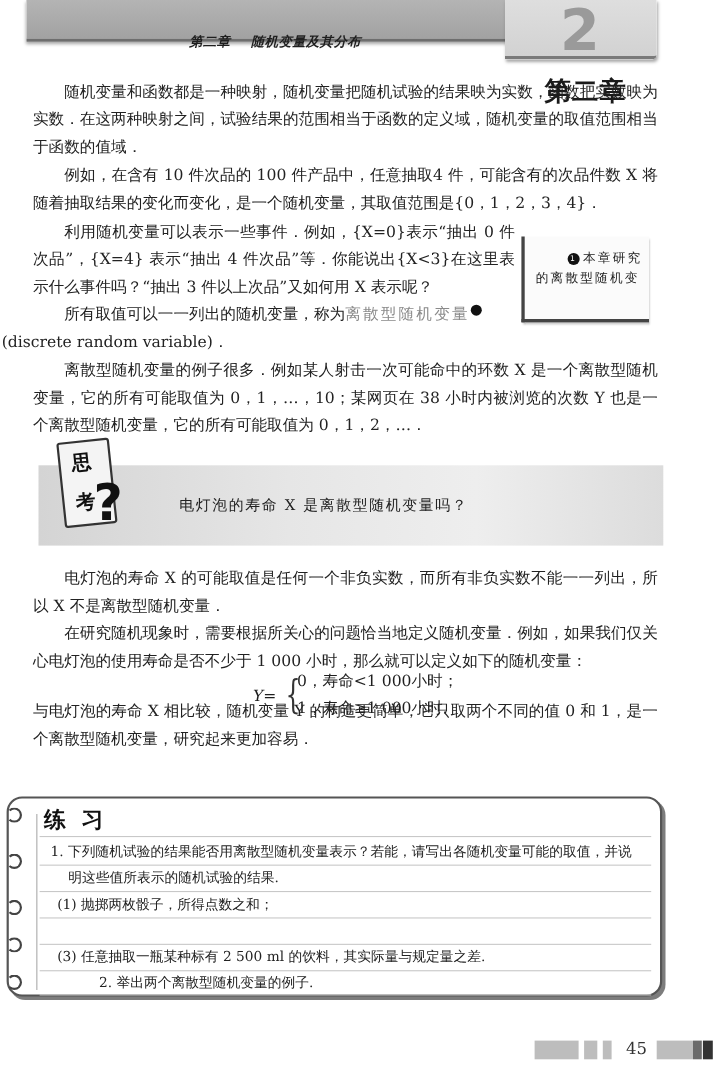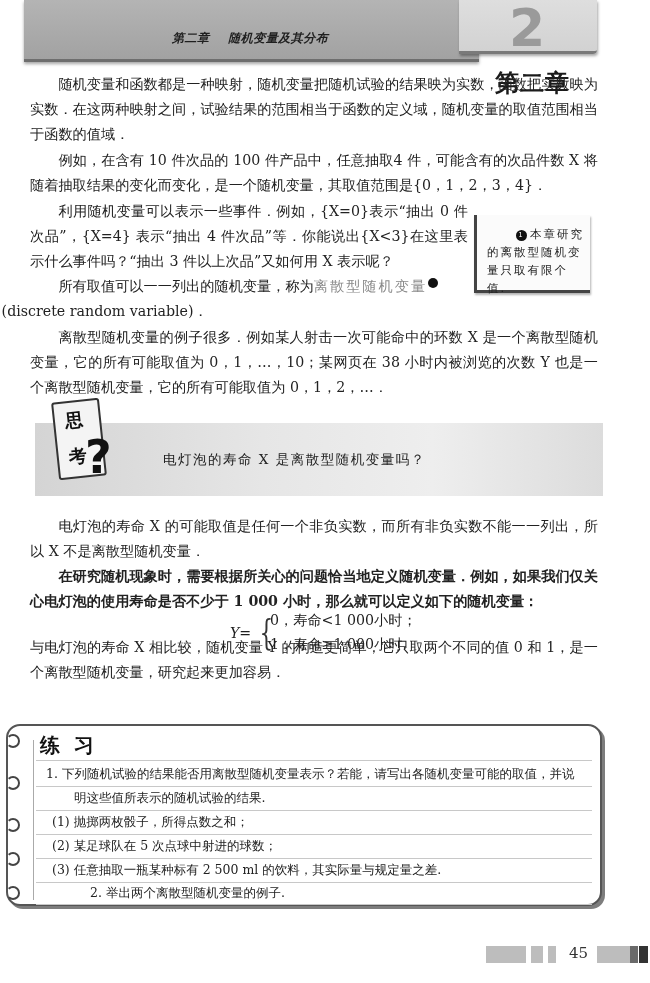--- a/index.html
+++ b/index.html
@@ -1,21 +1,21 @@
 <!DOCTYPE html>
 <html><head>
   <meta charset="utf-8">
   <style>
     * { box-sizing: border-box; margin: 0; padding: 0; }
     html, body { width: 650px; height: 983px; background: #ffffff; overflow: hidden; }
     body { position: relative; font-family: "DejaVu Serif", "Liberation Serif", serif; color: #1e1e1e; }
 
     
     .header {
-      position: absolute; left: 24px; top: 0; width: 455px; height: 62px;
+      position: absolute; left: 24px; top: 0; width: 455px; height: 38px;
       background: linear-gradient(180deg, #b4b4b4 0%, #a9a9a9 60%, #a2a2a2 100%);
       border-bottom: 3px solid #6e6e6e;
       box-shadow: 0 2px 3px rgba(0,0,0,0.35);
     }
     .header-title {
       position: absolute; left: 148px; top: 30px;
       font-family: "DejaVu Sans", "Liberation Sans", sans-serif;
       font-size: 12px; font-style: italic; font-weight: bold; color: #1f1f1f; letter-spacing: 0.5px;
       white-space: pre;
     }
@@ -134,35 +134,34 @@
 <p class="para indent" style="top:148px;">例如，在含有 10 件次品的 100 件产品中，任意抽取4 件，可能含有的次品件数 X 将随着抽取结果的变化而变化，是一个随机变量，其取值范围是{0，1，2，3，4}．</p>
 <p class="para indent" style="top:199px; width:438px;">利用随机变量可以表示一些事件．例如，{X=0}表示“抽出 0 件次品”，{X=4} 表示“抽出 4 件次品”等．你能说出{X&lt;3}在这里表示什么事件吗？“抽出 3 件以上次品”又如何用 X 表示呢？</p>
 <p class="para indent" style="top:274px; width:438px;">
   <span>所有取值可以一一列出的随机变量，称为</span><span class="gray-term">离散型随机变量</span><span class="circ">1</span><br>
   <span style="display:inline-block; text-indent:0; margin-left:-2em;">(discrete random variable)．</span>
 </p>
 
 <div class="note">
   <div class="note-line1"><span class="circ">1</span><span>本章研究</span></div>
   <div>的离散型随机变</div>
-  <div>量只取有限个值.</div>
 </div>
 
 <p class="para indent" style="top:325px;">离散型随机变量的例子很多．例如某人射击一次可能命中的环数 X 是一个离散型随机变量，它的所有可能取值为 0，1，…，10；某网页在 38 小时内被浏览的次数 Y 也是一个离散型随机变量，它的所有可能取值为 0，1，2，…．</p>
 
 <div class="think-band"></div>
 <div class="think-icon">
   <span class="think-char" style="top:6px;">思</span>
   <span class="think-char" style="top:42px;">考</span>
 </div>
 <span class="think-q">?</span>
 <span class="think-text">电灯泡的寿命 X 是离散型随机变量吗？</span>
 
 <p class="para indent" style="top:514px;">电灯泡的寿命 X 的可能取值是任何一个非负实数，而所有非负实数不能一一列出，所以 X 不是离散型随机变量．</p>
-<p class="para indent" style="top:564px;font-weight:bold;">在研究随机现象时，需要根据所关心的问题恰当地定义随机变量．例如，如果我们仅关心电灯泡的使用寿命是否不少于 1 000 小时，那么就可以定义如下的随机变量：</p>
+<p class="para indent" style="top:564px;">在研究随机现象时，需要根据所关心的问题恰当地定义随机变量．例如，如果我们仅关心电灯泡的使用寿命是否不少于 1 000 小时，那么就可以定义如下的随机变量：</p>
 
 <div class="formula">
   <span class="lhs">Y=</span>
   <span class="brace">{</span>
   <span class="case" style="top:0;">0，寿命&lt;1 000小时；</span>
   <span class="case" style="top:24px;">1，寿命≥1 000小时.</span>
 </div>
 
 <p class="para" style="top:635px;">与电灯泡的寿命 X 相比较，随机变量 Y 的构造更简单，它只取两个不同的值 0 和 1，是一个离散型随机变量，研究起来更加容易．</p>
 
@@ -172,25 +171,24 @@
   <div class="ring" style="top:50px;"></div>
   <div class="ring" style="top:92px;"></div>
   <div class="ring" style="top:126px;"></div>
   <div class="ring" style="top:160px;"></div>
 
   <span class="ex-title">练习</span>
 
   <div class="ex-rule" style="top:34px;"></div>
   <span class="ex-line" style="left:38px; top:38px;">1. 下列随机试验的结果能否用离散型随机变量表示？若能，请写出各随机变量可能的取值，并说</span>
   <div class="ex-rule" style="top:60px;"></div>
-  <span class="ex-line" style="left:66px; top:62px;">明这些值所表示的随机试验的结果.</span>
+  <span class="ex-line" style="left:54px; top:62px;">明这些值所表示的随机试验的结果.</span>
   <div class="ex-rule" style="top:84px;"></div>
   <span class="ex-line" style="left:44px; top:86px;">(1) 抛掷两枚骰子，所得点数之和；</span>
   <div class="ex-rule" style="top:108px;"></div>
-  <span class="ex-line" style="left:44px; top:110px;">(2) 某足球队在 5 次点球中射进的球数；</span>
   <div class="ex-rule" style="top:132px;"></div>
   <span class="ex-line" style="left:44px; top:134px;">(3) 任意抽取一瓶某种标有 2 500 ml 的饮料，其实际量与规定量之差.</span>
   <div class="ex-rule" style="top:156px;"></div>
   <span class="ex-line" style="left:38px; top:157px;margin-left:44px;">2. 举出两个离散型随机变量的例子.</span>
   <div class="ex-rule" style="top:178px;"></div>
 </div>
 
 <div class="foot-bar" style="left:486px; width:40px;"></div>
 <div class="foot-bar" style="left:531px; width:12px;"></div>
 <div class="foot-bar" style="left:548px; width:8px;"></div>

